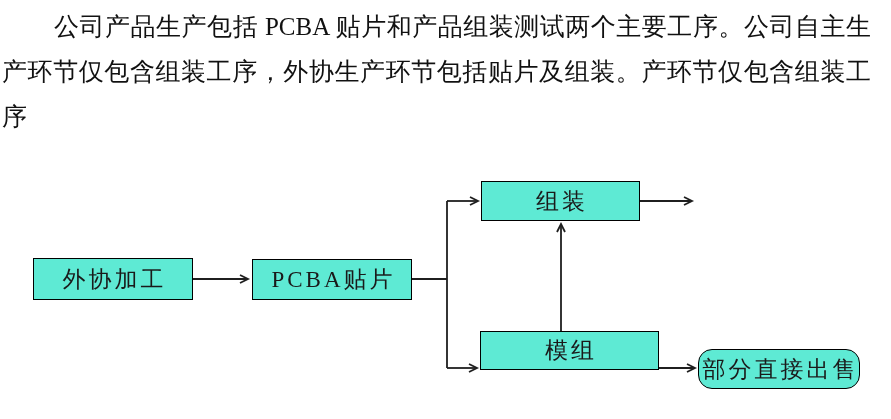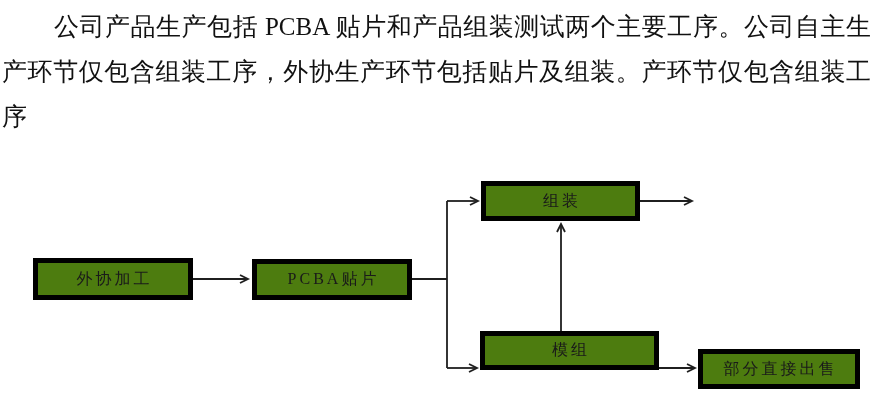--- a/index.html
+++ b/index.html
@@ -34,26 +34,26 @@
     width: 891px; height: 419px;
   }
   .connectors {
     position: absolute;
     left: 0; top: 0;
     width: 891px; height: 419px;
   }
   .node {
     position: absolute;
     box-sizing: border-box;
-    border: 5px solid #000000;
-    background: #4d7c0f;
+    border: 1px solid #000000;
+    background: #5eead4;
     display: flex;
     align-items: center;
     justify-content: center;
-    font-size: 16px;
+    font-size: 23px;
     letter-spacing: 3px;
     color: #1a1a1a;
     white-space: nowrap;
   }
   .node span { transform: translateX(1.5px); } 
 </style>
 </head>
 <body>
 
 <div class="page">
@@ -93,18 +93,18 @@
 
     <div class="node" style="left:481px; top:181px; width:159px; height:40px;">
       <span>组装</span>
     </div>
 
 
     <div class="node" style="left:480px; top:331px; width:179px; height:39px;">
       <span>模组</span>
     </div>
 
-    <div class="node" style="left:698px; top:349px; width:162px; height:40px;">
+    <div class="node" style="left:698px; top:349px; width:162px; height:40px;border-radius:14px;">
       <span>部分直接出售</span>
     </div>
 
   </div>
 </div>
 
 </body></html>

